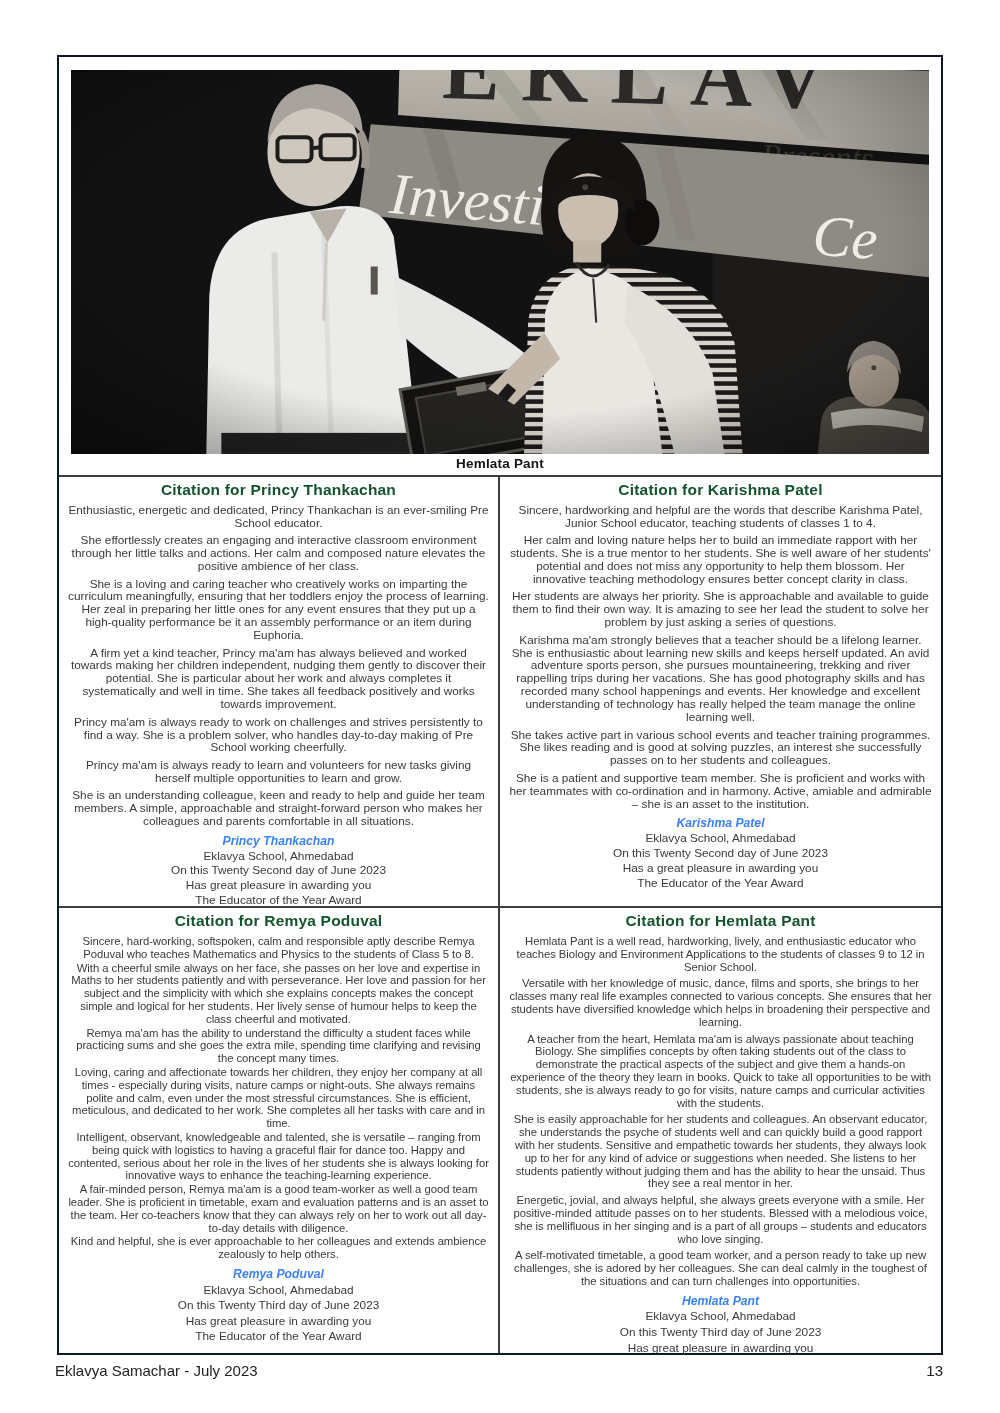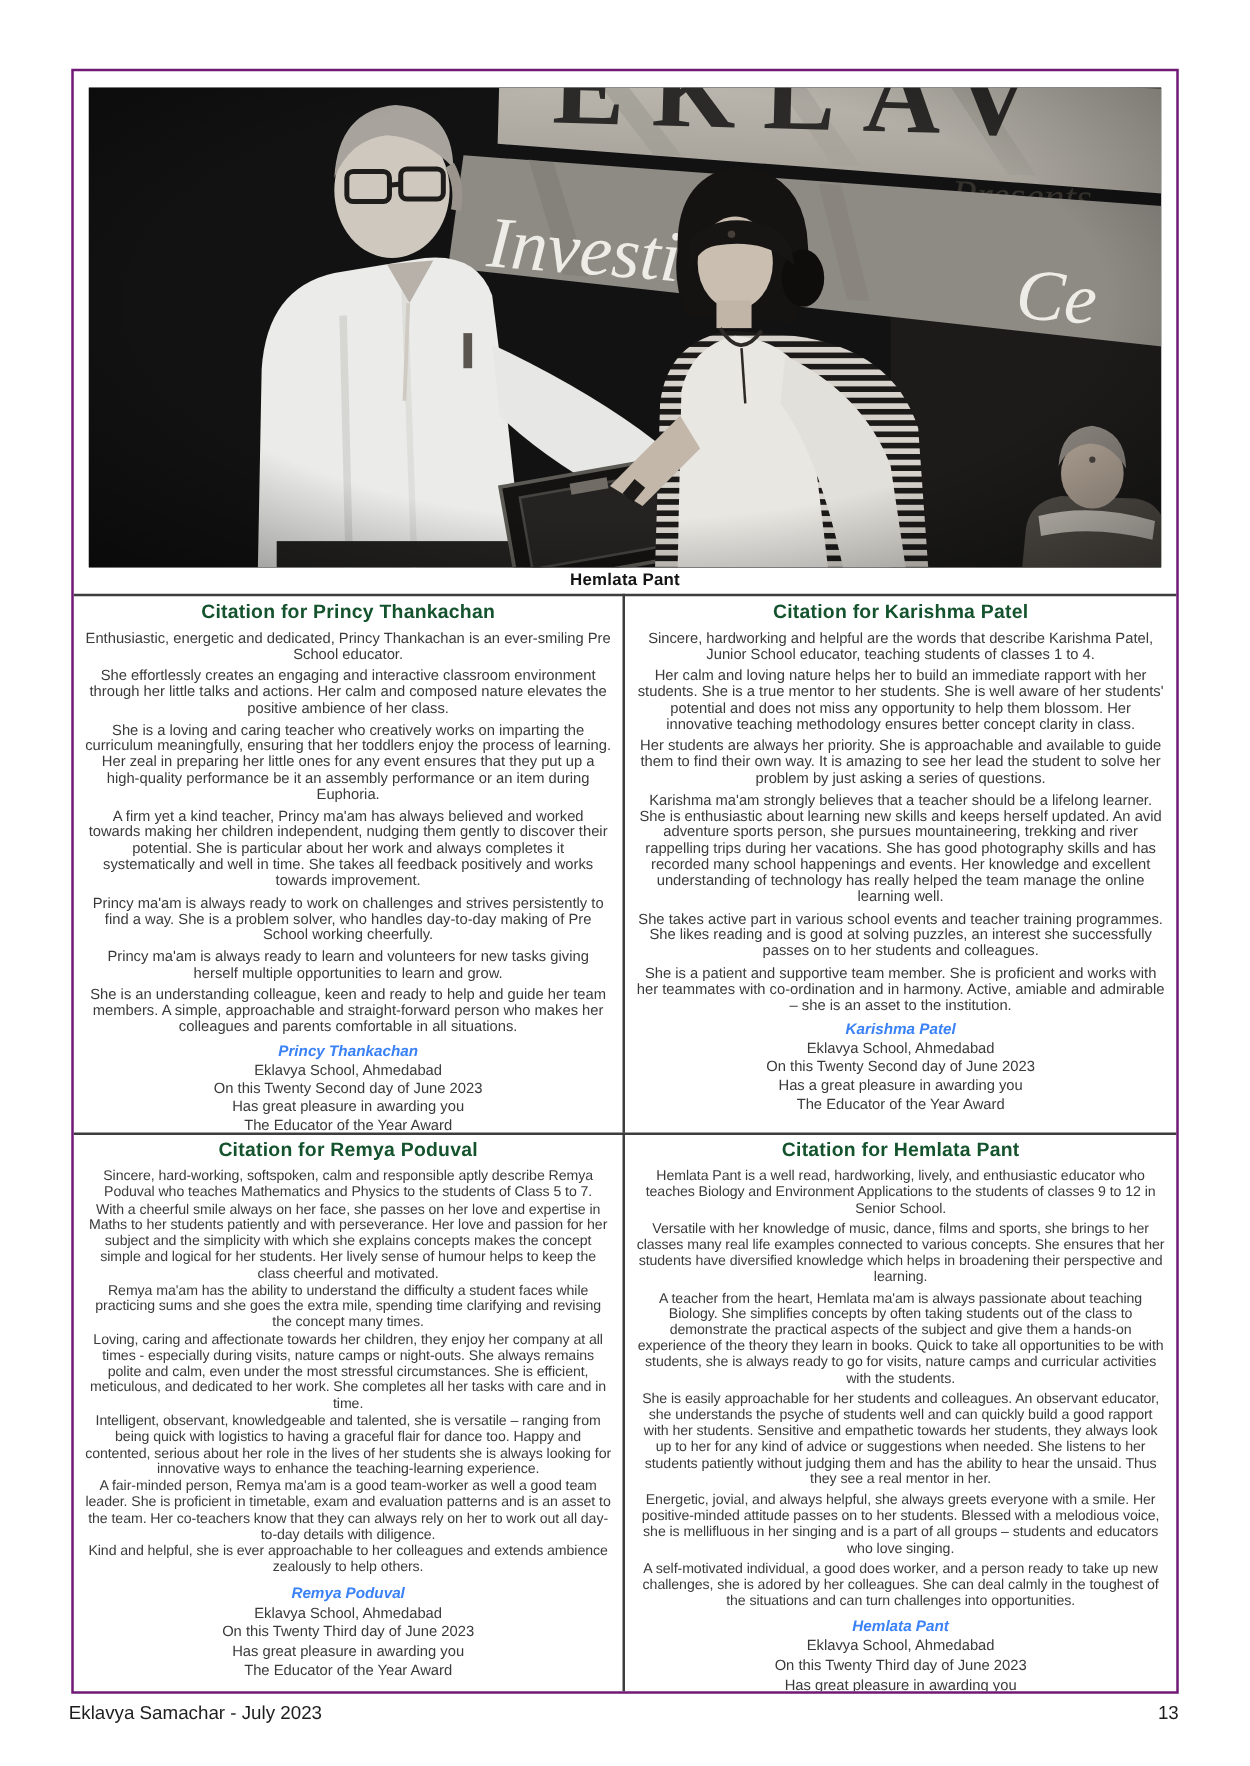--- a/index.html
+++ b/index.html
@@ -4,21 +4,21 @@
 <style>
   html,body { margin:0; padding:0; }
   body {
     width:1000px; height:1413px; position:relative;
     background:#ffffff;
     font-family:"Liberation Sans", sans-serif;
     -webkit-font-smoothing:antialiased;
   }
   .sheet {
     position:absolute; left:57px; top:55px; width:886px; height:1300px;
-    border:2px solid #701a75; box-sizing:border-box; background:#fff;
+    border:2px solid #0f172a; box-sizing:border-box; background:#fff;
   }
   .photo-wrap {
     position:absolute; left:12px; top:13px; width:858px; height:384px;
     background:#121212; overflow:hidden;
   }
   .photo-wrap svg { display:block; width:100%; height:100%; }
   .caption {
     position:absolute; left:0; top:399px; width:100%;
     text-align:center; font-size:13.5px; font-weight:bold;
     color:#141414; letter-spacing:.2px;
@@ -183,21 +183,21 @@
         <div class="name">Karishma Patel</div>
         <div>Eklavya School, Ahmedabad</div>
         <div>On this Twenty Second day of June 2023</div>
         <div>Has a great pleasure in awarding you</div>
         <div>The Educator of the Year Award</div>
       </div>
     </section>
 
     <section class="cell cl small tight">
       <h2>Citation for Remya Poduval</h2>
-      <p>Sincere, hard-working, softspoken, calm and responsible aptly describe Remya Poduval who teaches Mathematics and Physics to the students of Class 5 to 7.</p>
+      <p>Sincere, hard-working, softspoken, calm and responsible aptly describe Remya Poduval who teaches Mathematics and Physics to the students of Class 5 to 8.</p>
       <p>With a cheerful smile always on her face, she passes on her love and expertise in Maths to her students patiently and with perseverance. Her love and passion for her subject and the simplicity with which she explains concepts makes the concept simple and logical for her students. Her lively sense of humour helps to keep the class cheerful and motivated.</p>
       <p>Remya ma'am has the ability to understand the difficulty a student faces while practicing sums and she goes the extra mile, spending time clarifying and revising the concept many times.</p>
       <p>Loving, caring and affectionate towards her children, they enjoy her company at all times - especially during visits, nature camps or night-outs. She always remains polite and calm, even under the most stressful circumstances. She is efficient, meticulous, and dedicated to her work. She completes all her tasks with care and in time.</p>
       <p>Intelligent, observant, knowledgeable and talented, she is versatile – ranging from being quick with logistics to having a graceful flair for dance too. Happy and contented, serious about her role in the lives of her students she is always looking for innovative ways to enhance the teaching-learning experience.</p>
       <p>A fair-minded person, Remya ma'am is a good team-worker as well a good team leader. She is proficient in timetable, exam and evaluation patterns and is an asset to the team. Her co-teachers know that they can always rely on her to work out all day-to-day details with diligence.</p>
       <p>Kind and helpful, she is ever approachable to her colleagues and extends ambience zealously to help others.</p>
       <div class="signoff">
         <div class="name">Remya Poduval</div>
         <div>Eklavya School, Ahmedabad</div>
         <div>On this Twenty Third day of June 2023</div>
@@ -206,21 +206,21 @@
       </div>
     </section>
 
     <section class="cell small snug">
       <h2>Citation for Hemlata Pant</h2>
       <p>Hemlata Pant is a well read, hardworking, lively, and enthusiastic educator who teaches Biology and Environment Applications to the students of classes 9 to 12 in Senior School.</p>
       <p>Versatile with her knowledge of music, dance, films and sports, she brings to her classes many real life examples connected to various concepts. She ensures that her students have diversified knowledge which helps in broadening their perspective and learning.</p>
       <p>A teacher from the heart, Hemlata ma'am is always passionate about teaching Biology. She simplifies  concepts by often taking students out of the class to demonstrate the practical aspects of the subject and give them a hands-on experience of the theory they learn in books. Quick to take all opportunities to be with students, she is always ready to go for visits, nature camps and curricular activities with the students.</p>
       <p>She is easily approachable for her students and colleagues. An observant educator, she understands the psyche of students well and can quickly build a good rapport with her students. Sensitive and empathetic towards her students, they always look up to her for any kind of advice or suggestions when needed. She listens to her students patiently without judging them and has the ability to hear the unsaid. Thus they see a real mentor in her.</p>
       <p>Energetic, jovial, and always helpful, she always greets everyone with a smile. Her positive-minded attitude passes on to her students. Blessed with a melodious voice, she is  mellifluous in her singing and is a part of all groups – students and educators who love singing.</p>
-      <p>A self-motivated individual, a good does worker, and a person ready to take up new challenges, she is adored by her colleagues. She can deal calmly in the toughest of the situations and can turn challenges into opportunities.</p>
+      <p>A self-motivated timetable, a good team worker, and a person ready to take up new challenges, she is adored by her colleagues. She can deal calmly in the toughest of the situations and can turn challenges into opportunities.</p>
       <div class="signoff">
         <div class="name">Hemlata Pant</div>
         <div>Eklavya School, Ahmedabad</div>
         <div>On this Twenty Third day of June 2023</div>
         <div>Has great pleasure in awarding you</div>
 
       </div>
     </section>
 
   </div>

